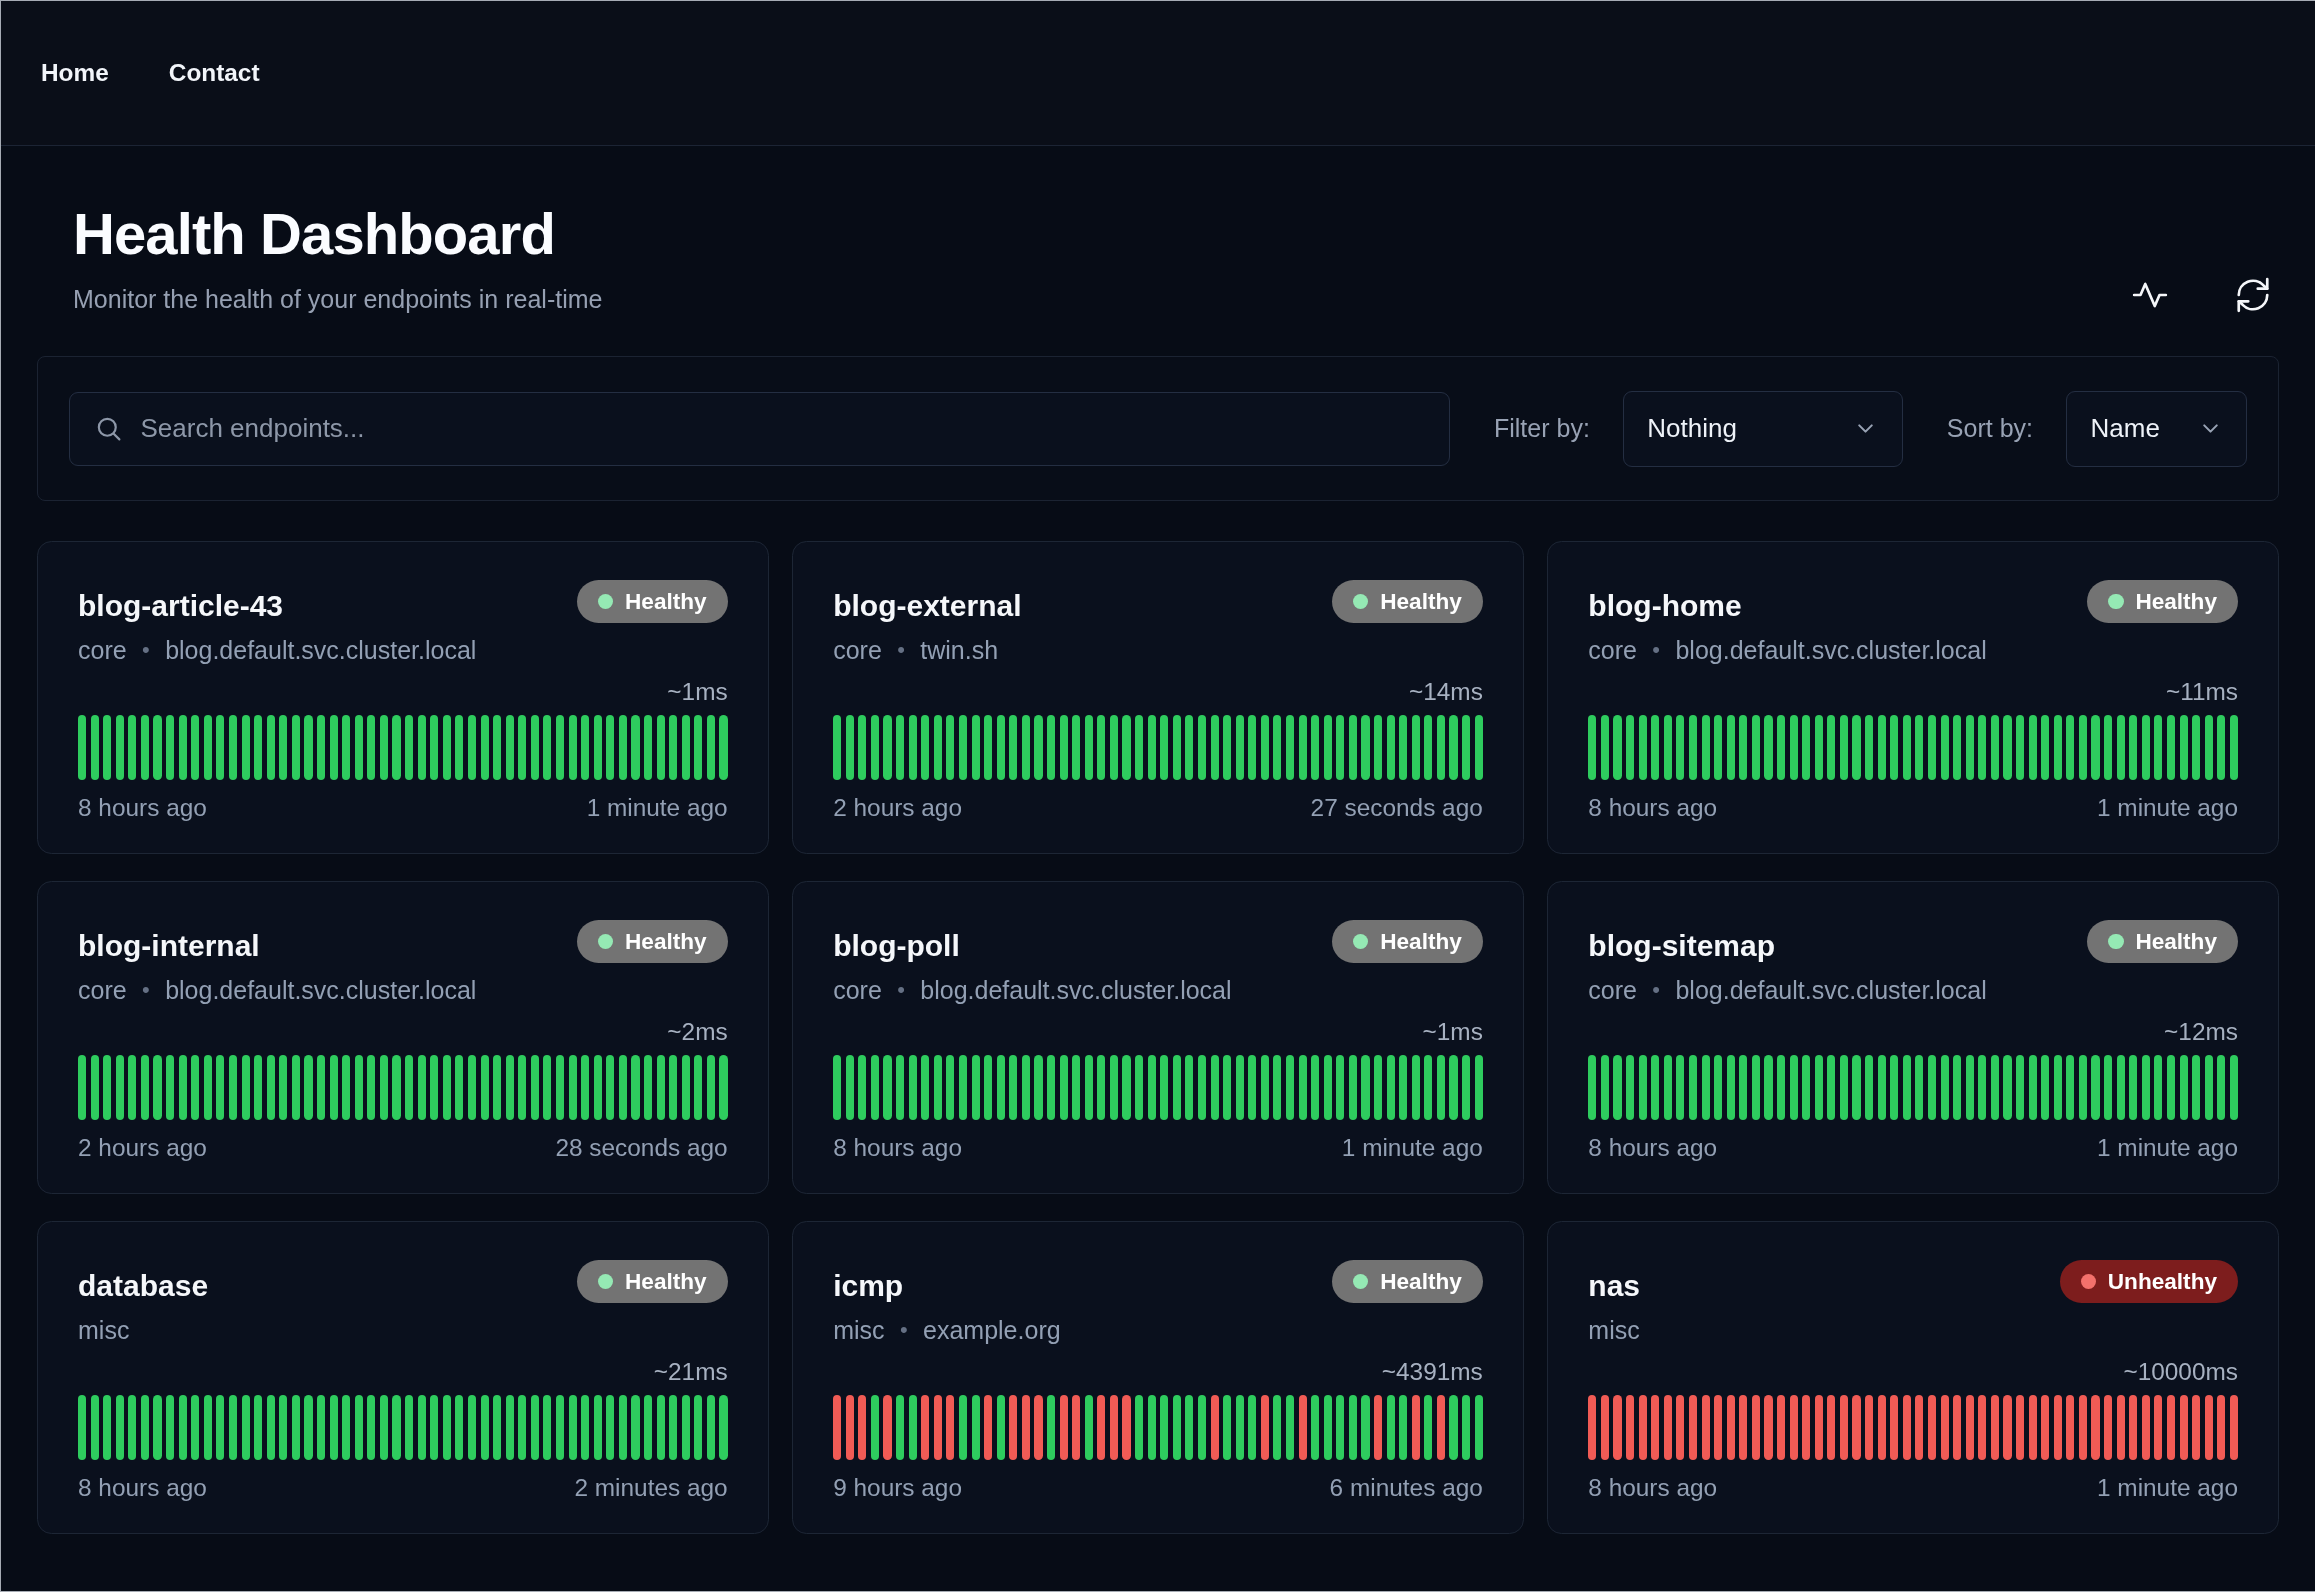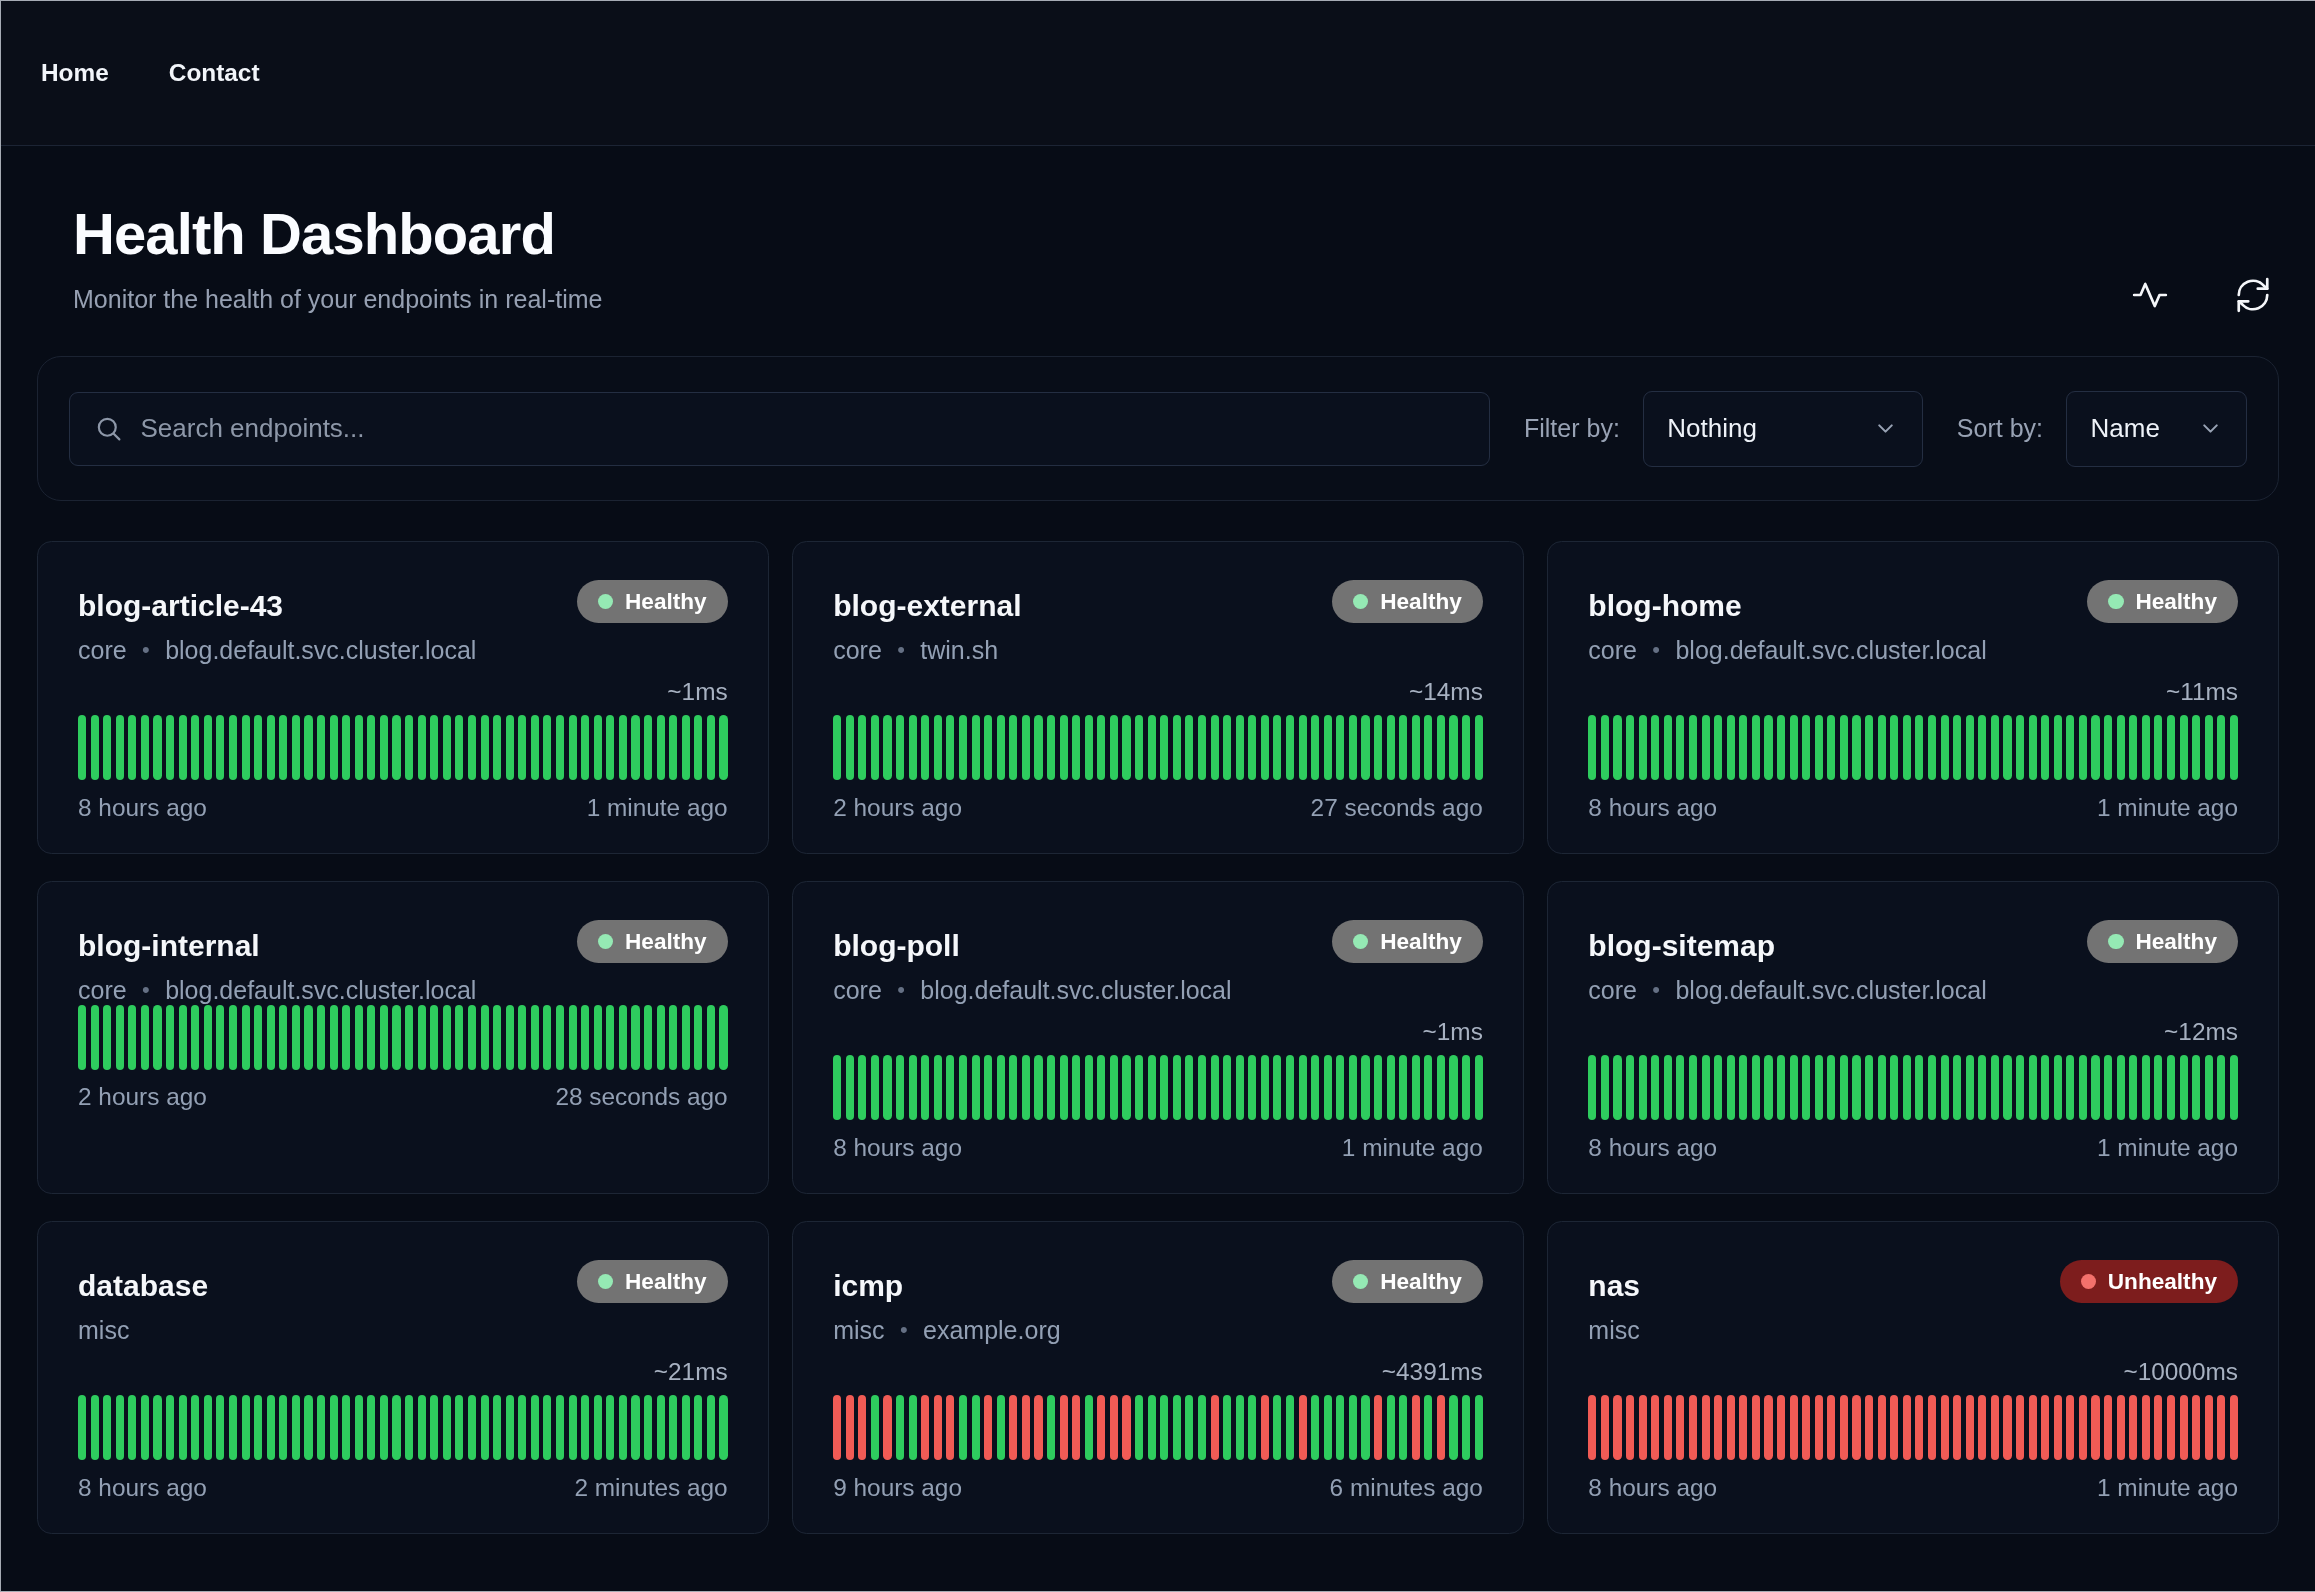--- a/index.html
+++ b/index.html
@@ -29,23 +29,23 @@
   .main { padding: 0 36px; }
   .page-head { margin-top: 54px; display: flex; justify-content: space-between; align-items: flex-end; margin-left: 36px; }
   h1 { font-size: 58px; font-weight: 800; letter-spacing: -0.9px; color: #fafcff; }
   .page-sub { margin-top: 18px; font-size: 25px; color: #96a0b2; }
   .head-icons { display: flex; align-items: center; gap: 65px; margin-top: 25px; margin-right: 7.2px; }
   .head-icons svg { display: block; }
   
   .toolbar {
     margin-top: 42px;
     border: 0.9px solid #1b2332;
-    border-radius: 24px;
+    border-radius: 8px;
     height: 145px;
-    display: flex; align-items: center; gap: 34px;
+    display: flex; align-items: center; gap: 44px;
     padding: 0 31px;
     background: #080d18;
   }
   .searchbox {
     flex: 1; height: 74px;
     border: 0.9px solid #242e42;
     border-radius: 9px;
     display: flex; align-items: center; gap: 18px;
     padding: 0 23.5px;
     background: #0a101d;
@@ -385,20 +385,21 @@
       <div class="badge healthy">
         <span class="dot"></span>
         <span class="badge-label">Healthy</span>
       </div>
     </div>
     <div class="card-meta">
       <span class="group">core</span>
       <span class="sep">•</span>
       <span class="host">blog.default.svc.cluster.local</span>
     </div>
+    <div class="latency">~2ms</div>
     <div class="bars">
           <span class="bar g"></span>
           <span class="bar g"></span>
           <span class="bar g"></span>
           <span class="bar g"></span>
           <span class="bar g"></span>
           <span class="bar g"></span>
           <span class="bar g"></span>
           <span class="bar g"></span>
           <span class="bar g"></span>

